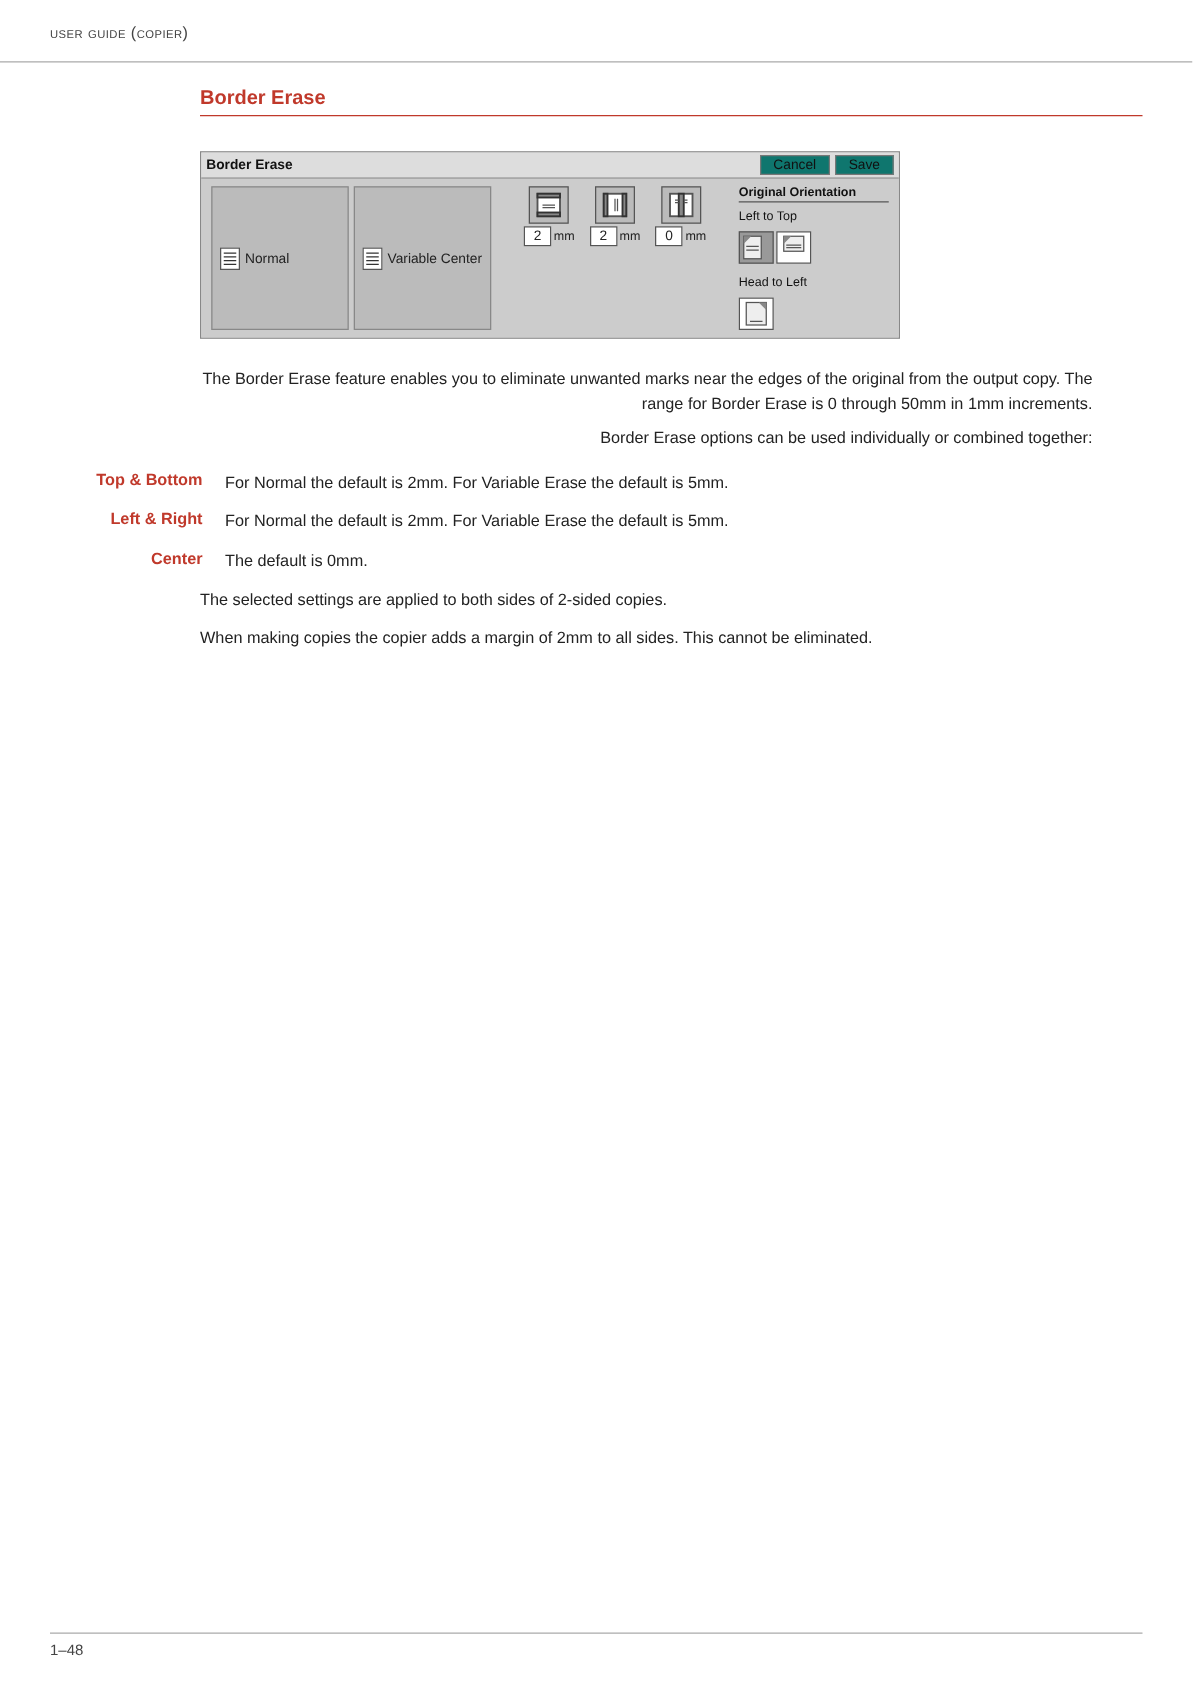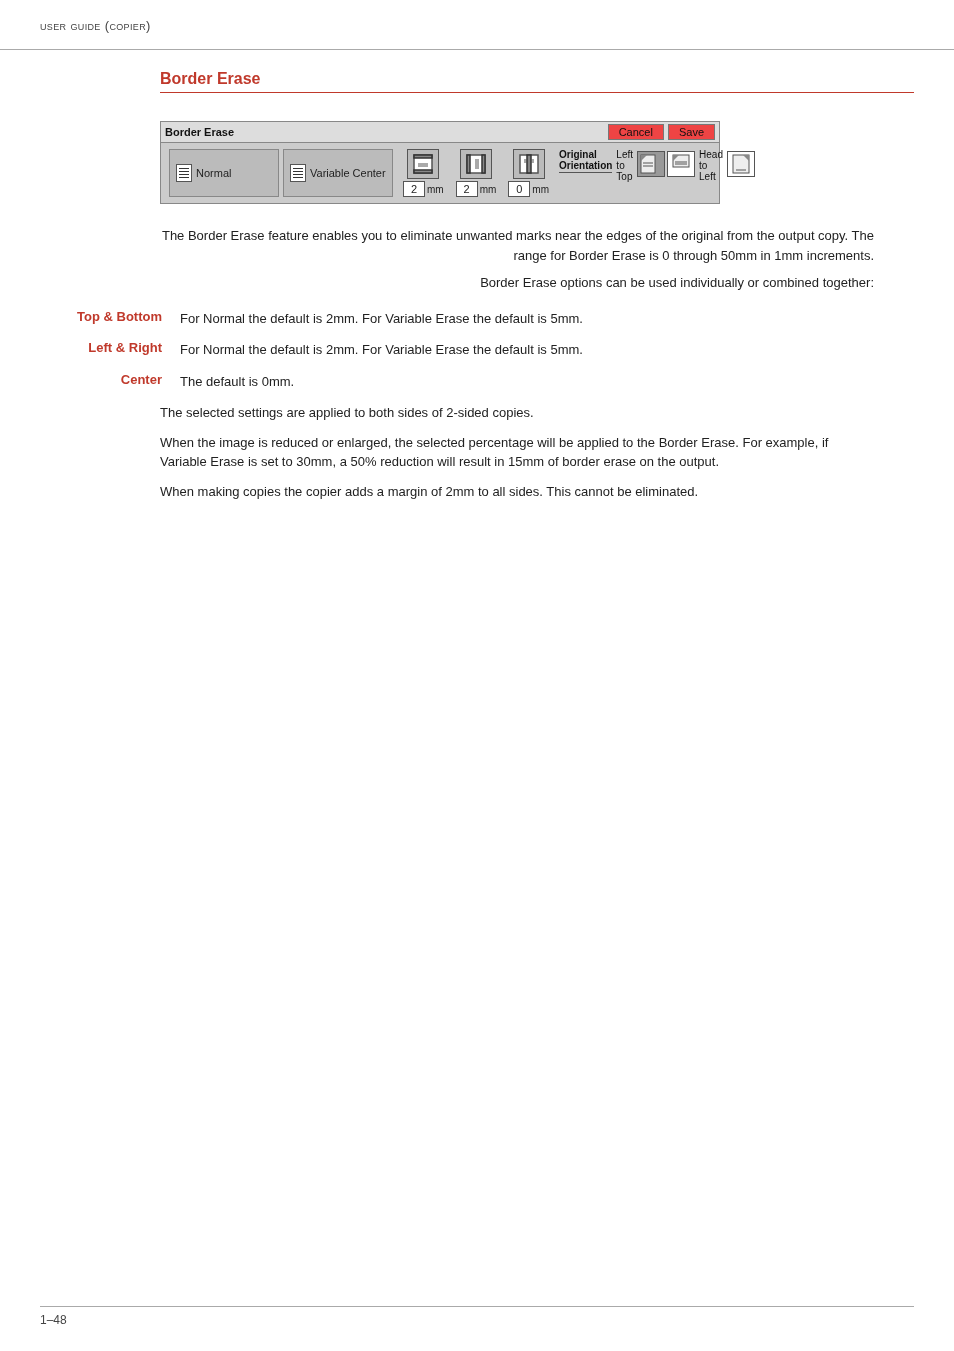--- a/index.html
+++ b/index.html
@@ -75,21 +75,21 @@
       font-weight: bold;
       color: #111;
     }
 
     .dialog-buttons {
       display: flex;
       gap: 4px;
     }
 
     .dialog-btn {
-      background: #ef4444;
+      background: #0f766e;
       border: 1px solid #777;
       padding: 1px 10px;
       font-size: 11px;
       cursor: pointer;
       color: #111;
     }
 
     .dialog-body {
       display: flex;
       padding: 6px 8px;
@@ -197,21 +197,21 @@
       justify-content: center;
     }
 
     .unit-label {
       font-size: 10px;
       color: #222;
     }
 
     .dialog-right {
       display: flex;
-      flex-direction: row;
+      flex-direction: column;
       align-items: flex-start;
       gap: 4px;
       min-width: 120px;
     }
 
     .orientation-label {
       font-size: 10px;
       font-weight: bold;
       color: #111;
       border-bottom: 1px solid #555;
@@ -468,20 +468,19 @@
       <div class="def-term">Left &amp; Right</div>
       <div class="def-desc">For Normal the default is 2mm. For Variable Erase the default is 5mm.</div>
     </div>
     <div class="def-row">
       <div class="def-term">Center</div>
       <div class="def-desc">The default is 0mm.</div>
     </div>
   </div>
 
   <p class="body-para">The selected settings are applied to both sides of 2-sided copies.</p>
-  <p class="body-para">When the image is reduced or enlarged, the selected percentage will be applied to the Border Erase.  For example, if Variable Erase is set to 30mm, a 50% reduction will result in 15mm of border erase on the output.</p>
   <p class="body-para">When making copies the copier adds a margin of 2mm to all sides. This cannot be eliminated.</p>
 
 </div>
 
 <div class="page-footer">
   <span>1–48</span>
 </div>
 
 </body></html>

